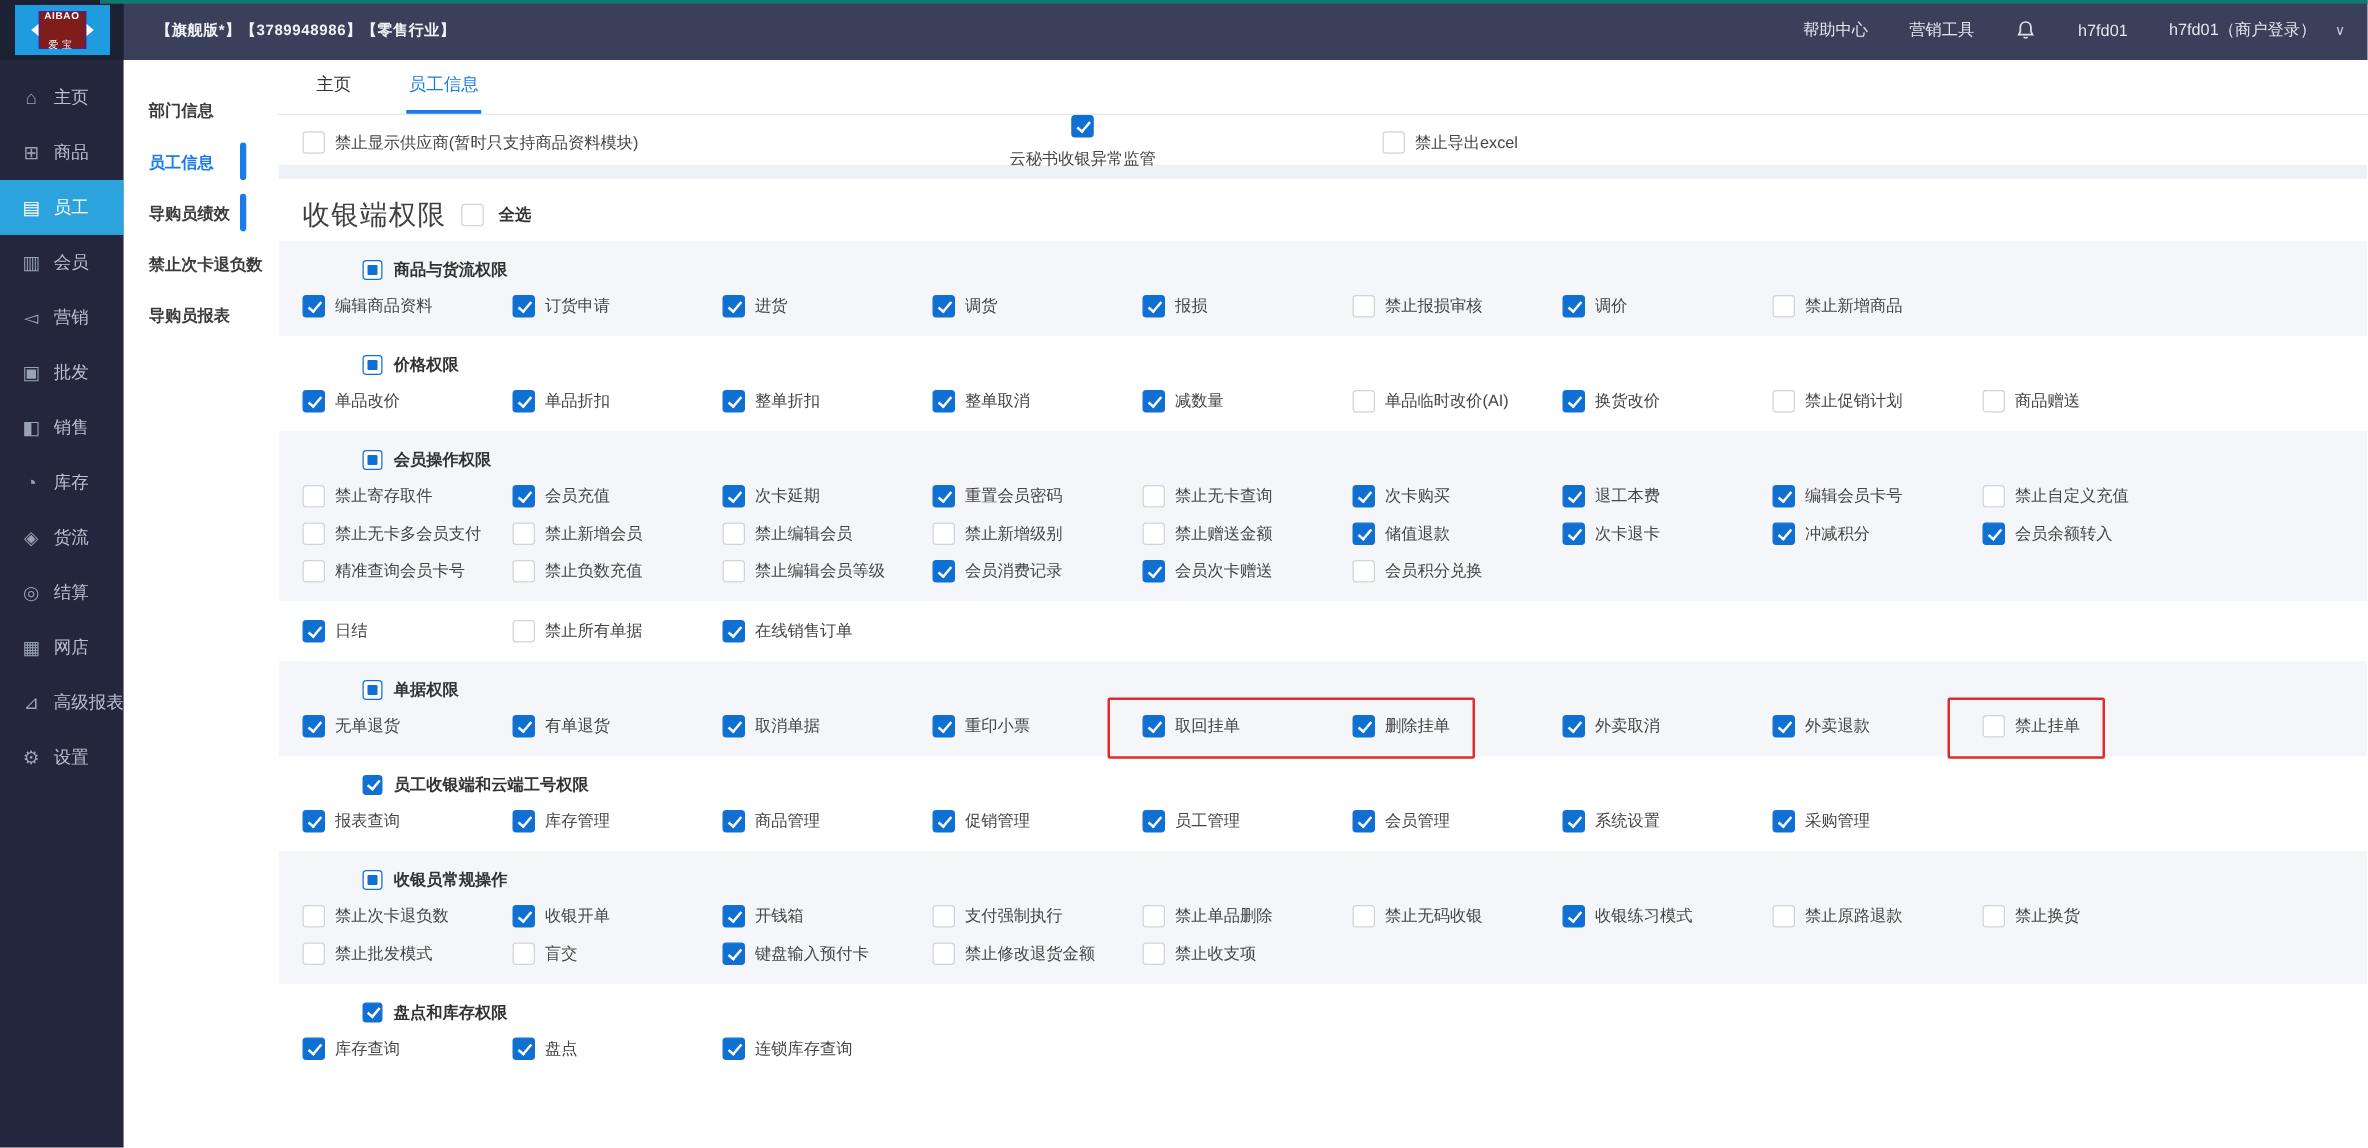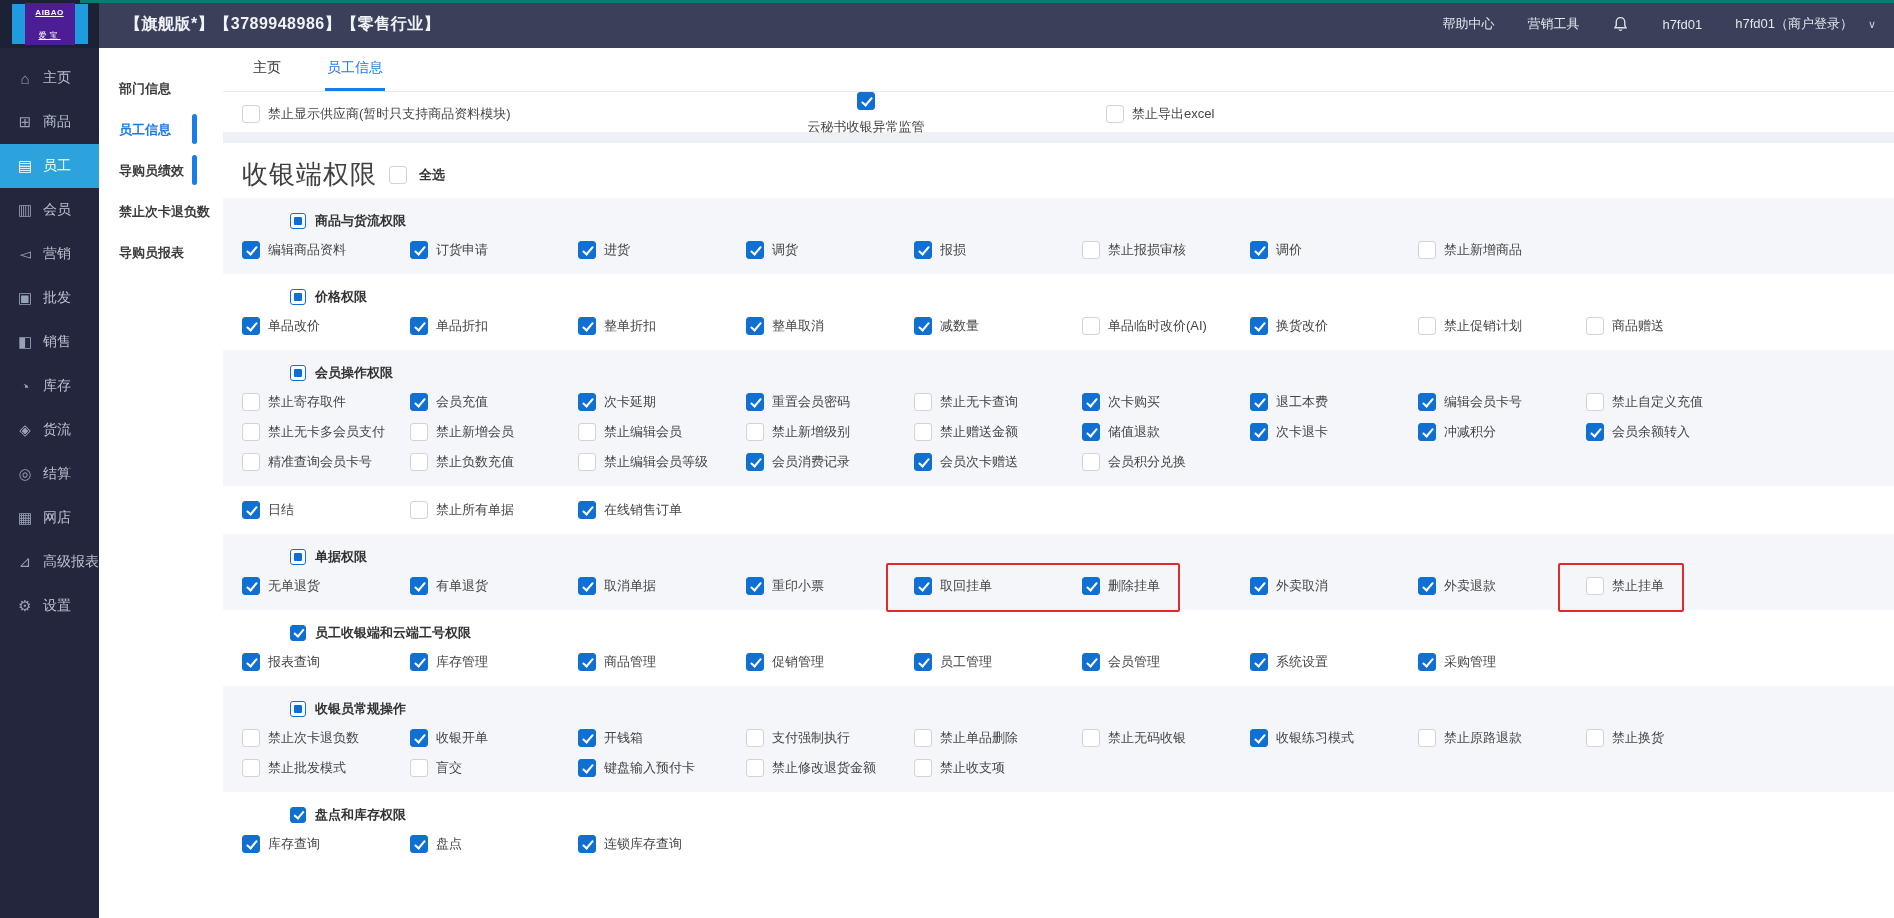--- a/index.html
+++ b/index.html
@@ -4,25 +4,25 @@
 <style>
   html,body{margin:0;padding:0;width:1894px;height:918px;overflow:hidden;
     font-family:"Liberation Sans","DejaVu Sans",sans-serif;background:#fff;}
   
   .topbar{position:absolute;left:0;top:0;width:1894px;height:48px;background:#3a3f5a;display:flex;align-items:center;}
   .teal-line{position:absolute;left:80px;top:0;right:0;height:3px;background:#0f7a6f;z-index:5;}
   .topbar-left{width:99px;height:48px;background:#1d2134;display:flex;align-items:center;justify-content:center;flex:none;}
   .logo{width:76px;height:40px;background:#1f9ce0;position:relative;display:flex;align-items:center;justify-content:center;}
   .logo .tri-l{position:absolute;left:3px;width:0;height:0;border:10px solid transparent;border-right:12px solid #fff;}
   .logo .tri-r{position:absolute;right:3px;width:0;height:0;border:10px solid transparent;border-left:12px solid #fff;}
-  .logo .core{position:relative;z-index:2;width:36px;height:28px;background:#4c1d95;border:7px solid #4c1d95;
-    display:flex;flex-direction:column;align-items:center;justify-content:center;color:#fff;text-decoration:underline;}
+  .logo .core{position:relative;z-index:2;width:36px;height:28px;background:#7f1d1d;border:1px solid #4c1d95;
+    display:flex;flex-direction:column;align-items:center;justify-content:center;color:#fff;}
   .logo .core .b1{font-size:8px;font-weight:bold;letter-spacing:.5px;}
   .logo .core .b2{font-size:8px;letter-spacing:3px;margin-top:13px;}
-  .tb-title{margin-left:26px;color:#f0f2f8;font-size:16px;font-weight:bold;letter-spacing:.5px;}
+  .tb-title{margin-left:26px;color:#f0f2f8;font-size:12px;font-weight:bold;letter-spacing:.5px;}
   .tb-right{margin-left:auto;display:flex;align-items:center;gap:33px;padding-right:18px;color:#e3e6ee;font-size:13px;}
   .tb-item{cursor:pointer;white-space:nowrap;}
   .caret{font-size:11px;color:#c9cdda;margin-left:-18px;}
   
   .sidebar{position:absolute;left:0;top:48px;bottom:0;width:99px;background:#23263c;padding-top:8px;box-sizing:border-box;}
   .side-item{height:44px;display:flex;align-items:center;padding-left:16px;gap:9px;color:#b9c0cf;font-size:14px;cursor:pointer;}
   .side-item .ico{width:18px;text-align:center;font-size:15px;color:#99a1b4;flex:none;}
   .side-item.active{background:#2da3dd;color:#fff;}
   .side-item.active .ico{color:#fff;}
   
@@ -33,21 +33,21 @@
   
   .content{position:absolute;left:223px;top:48px;right:0;bottom:0;background:#fff;}
   .tabbar{height:44px;border-bottom:1px solid #e6e8ed;display:flex;align-items:flex-end;padding-left:28px;gap:42px;box-sizing:border-box;}
   .tab{font-size:14px;color:#333;padding:0 2px 11px;cursor:pointer;border-bottom:3px solid transparent;}
   .tab.active{color:#1a7ce8;border-bottom-color:#1a7ce8;}
   .scrollarea{position:absolute;left:0;top:44px;right:0;bottom:0;overflow:hidden;}
   .grid9{display:grid;grid-template-columns:repeat(9,168px);align-items:center;}
   .toprow{height:40px;padding-left:19px;gap:48px;}
   .gapband{height:11px;background:#edf0f4;}
   .titleblock{padding:14px 0 6px 19px;display:flex;align-items:center;gap:12px;}
-  .page-title{font-size:26px;color:#404040;letter-spacing:1px;}
+  .page-title{font-size:22px;color:#404040;letter-spacing:1px;}
   .select-all-label{font-size:13px;font-weight:bold;color:#333;}
   .section{padding:9px 0 9px 19px;}
   .section.tinted{background:#f4f6fa;}
   .sec-header{height:28px;display:flex;align-items:center;gap:9px;padding-left:48px;}
   .sec-title{font-size:13px;font-weight:bold;color:#333;}
   .crow{position:relative;height:30px;}
   .cb-item{display:flex;align-items:center;gap:8px;cursor:pointer;}
   .cb-label{font-size:13px;color:#454545;white-space:nowrap;}
   .cb{width:18px;height:18px;box-sizing:border-box;border:1px solid #cfd3da;border-radius:3px;background:#fff;position:relative;flex:none;}
   .cb.sm{width:16px;height:16px;}

